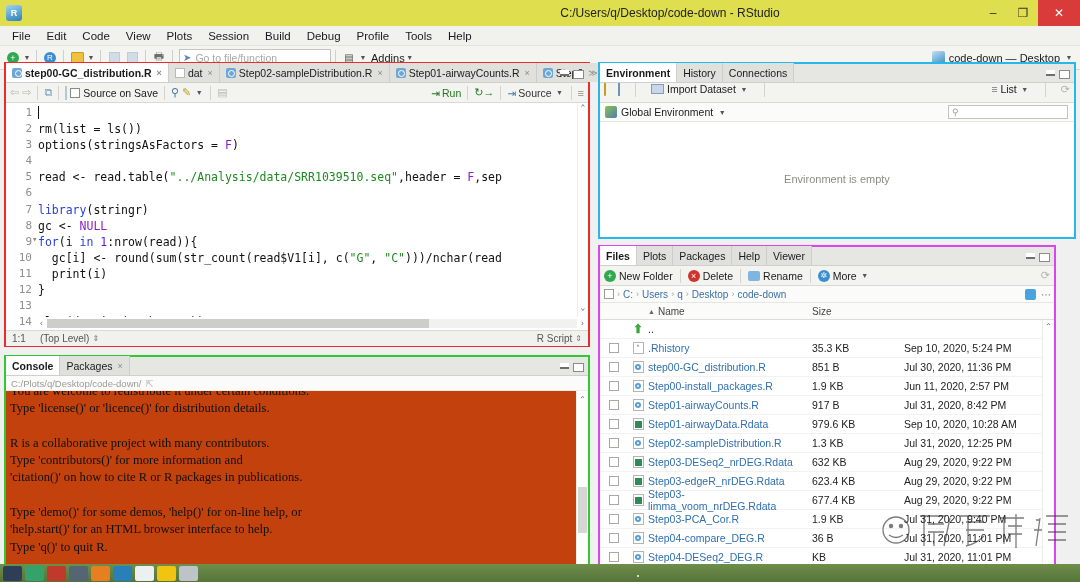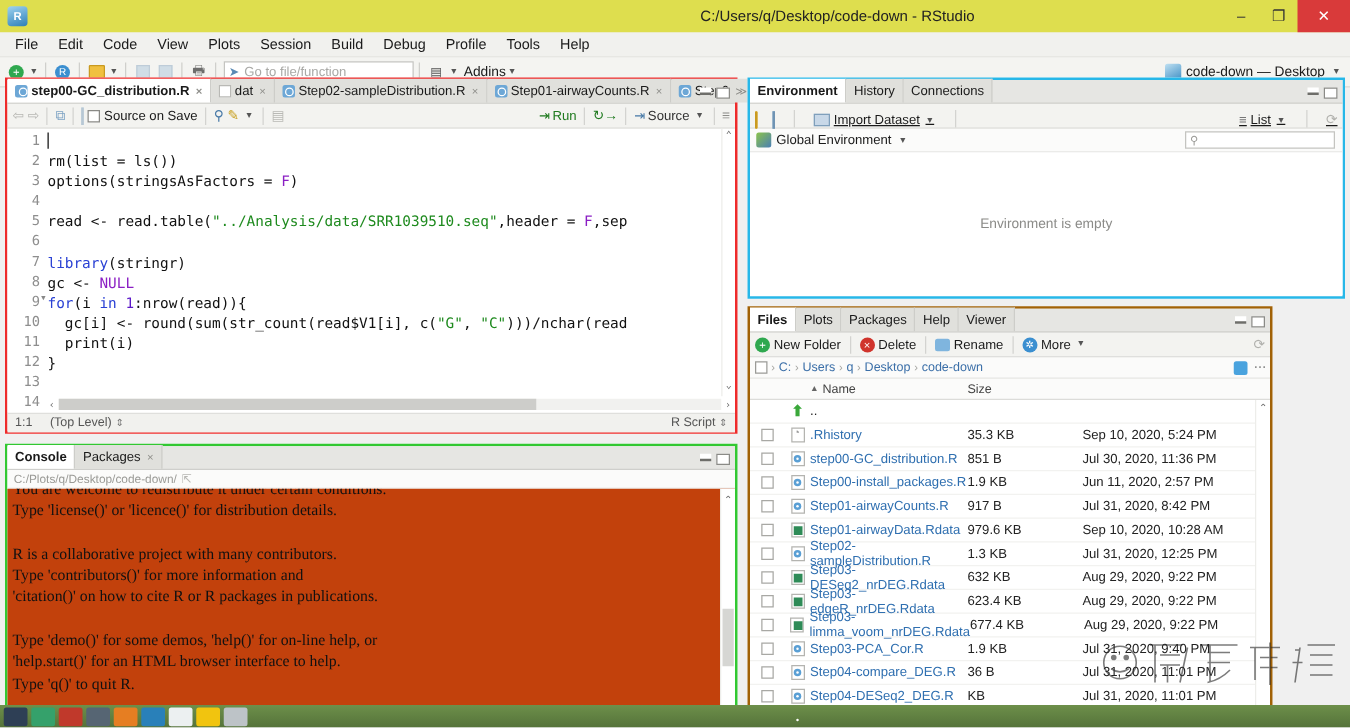--- a/index.html
+++ b/index.html
@@ -62,21 +62,21 @@
     position: absolute; right: 6px; display: flex; align-items: center; gap: 4px;
     font-size: 11px; color: #1a1a1a;
   }
   .proj-ico { width: 13px; height: 13px; background: linear-gradient(150deg,#bfe0f2,#3f8fc4); border-radius: 2px; }
 
   
   .pane { position: absolute; background: #fff; }
   .pane-src  { left: 4px;   top: 62px;  width: 586px; height: 285px; border: 2px solid #ee2b2b; }
   .pane-con  { left: 4px;   top: 355px; width: 586px; height: 213px; border: 2px solid #32c832; }
   .pane-env  { left: 598px; top: 62px;  width: 478px; height: 177px; border: 2px solid #27b7e8; }
-  .pane-file { left: 598px; top: 245px; width: 420px; height: 323px; border: 2px solid #a16207; }
+  .pane-file { left: 598px; top: 245px; width: 458px; height: 323px; border: 2px solid #d946ef; }
 
   
   .tabstrip { display: flex; align-items: flex-end; height: 19px; background: #e6e6e3;
               border-bottom: 1px solid #cfcfcc; position: relative; }
   .tab {
     display: flex; align-items: center; gap: 3px; height: 19px; padding: 0 6px;
     font-size: 10.5px; color: #1a1a1a; background: #e0e0dc;
     border-right: 1px solid #cdcdc9; white-space: nowrap;
   }
   .tab.active { background: #fff; font-weight: bold; }
@@ -156,21 +156,21 @@
   .con-scroll {
     position: absolute; right: 0; top: 0; width: 12px; height: 100%; background: #fff;
     border-left: 1px solid #ededea; font-size: 8px; color: #666; text-align: center;
   }
   .con-thumb { position: absolute; left: 1px; top: 96px; width: 9px; height: 46px; background: #d6d6d3; }
   .caret { display: inline-block; width: 1px; height: 13px; background: #111; vertical-align: -2px; }
 
   
   .env-tb {
     height: 20px; background: #f3f3f0; border-bottom: 1px solid #d9d9d6;
-    display: flex; align-items: flex-end; padding: 0 4px; gap: 12px; font-size: 10.5px; color: #1a1a1a; text-decoration: underline;
+    display: flex; align-items: flex-start; padding: 0 4px; gap: 12px; font-size: 10.5px; color: #1a1a1a;
   }
   .env-row2 {
     height: 19px; background: #fbfbfa; border-bottom: 1px solid #e6e6e3;
     display: flex; align-items: center; padding: 0 5px; gap: 4px; font-size: 10.5px; color:#1a1a1a;
   }
   .srchbox {
     position: absolute; right: 6px; width: 120px; height: 14px; border: 1px solid #c4c4c0;
     background: #fff; display: flex; align-items: center; padding-left: 3px;
   }
   .env-empty {

